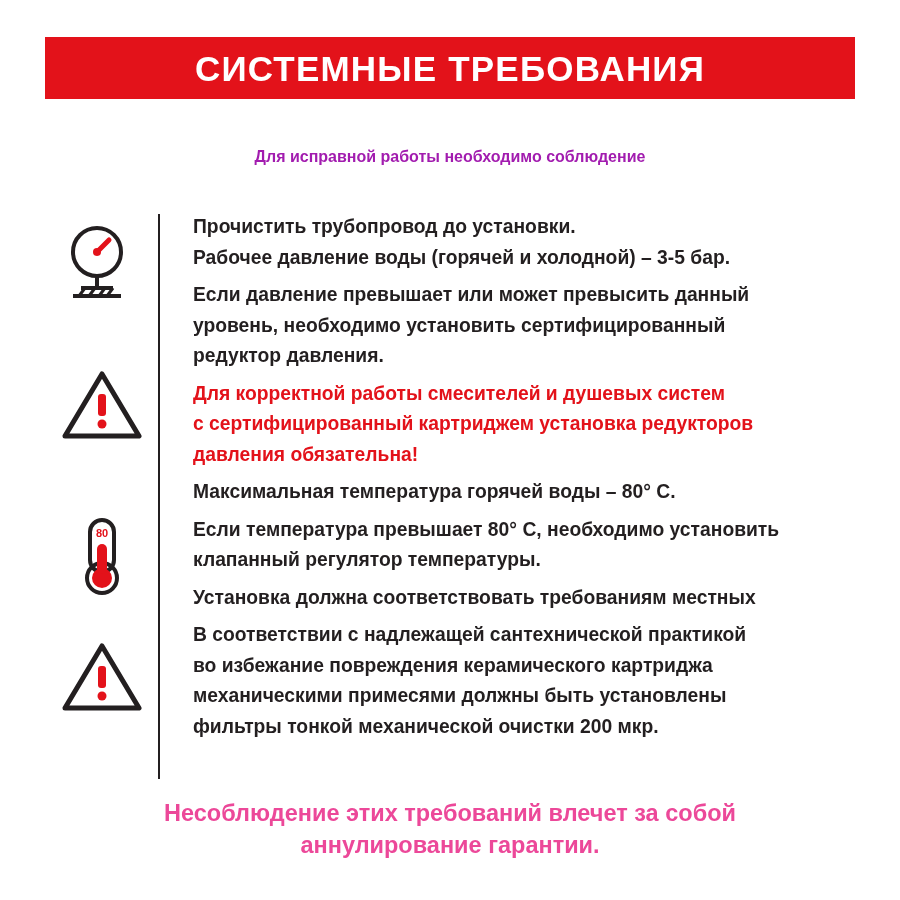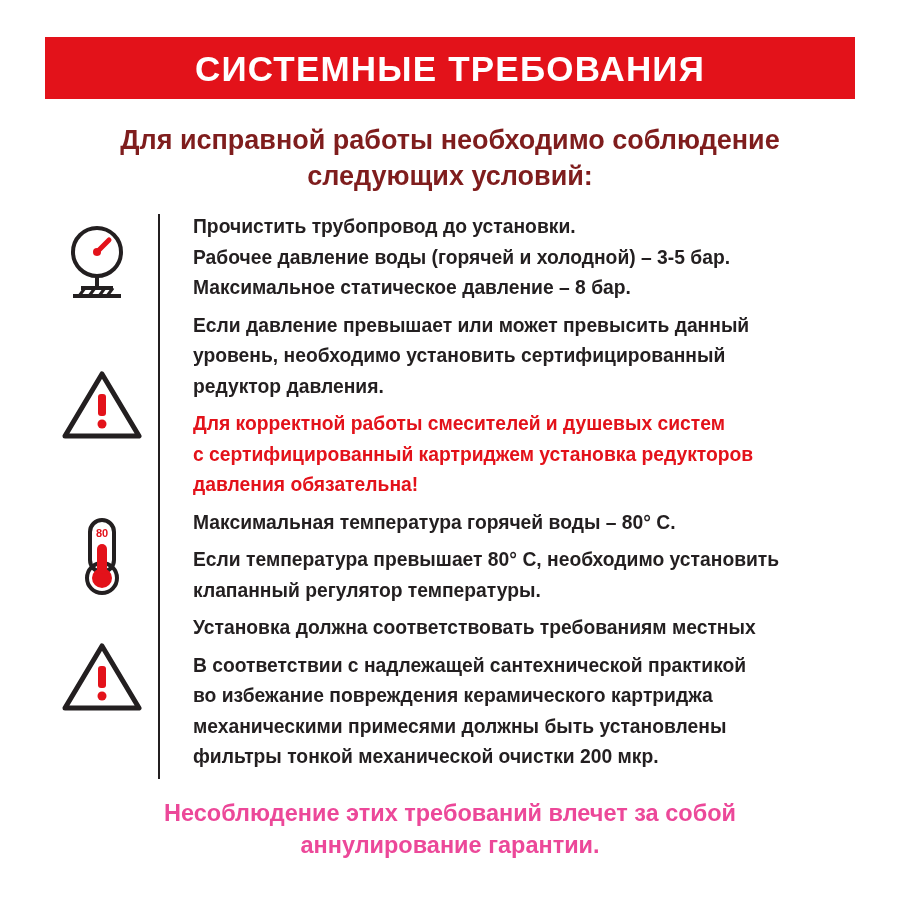--- a/index.html
+++ b/index.html
@@ -39,27 +39,27 @@
     font-weight: bold;
     letter-spacing: 1.2px;
     line-height: 1;
     white-space: nowrap;
   }
 
   
   .subtitle {
     position: absolute;
     left: 100px;
-    top: 122px;
+    top: 146px;
     width: 700px;
     text-align: center;
-    font-size: 27px;
+    font-size: 16px;
     font-weight: bold;
     line-height: 1.35;
-    color: #7f1d1d;
+    color: #a21caf;
   }
 
   
   .body-area {
     position: absolute;
     left: 45px;
     top: 212px;
     width: 810px;
     height: 570px;
   }
@@ -123,21 +123,20 @@
 <body>
 
 <div class="page">
 
   <div class="banner">
     <div class="banner-title">СИСТЕМНЫЕ ТРЕБОВАНИЯ</div>
   </div>
 
   <div class="subtitle">
     <div>Для исправной работы необходимо соблюдение</div>
-    <div>следующих условий:</div>
   </div>
 
   <div class="body-area">
 
     <div class="divider"></div>
 
     <div class="icons-col">
 
       <div class="icon-box icon-gauge">
         <svg viewBox="0 0 86 86" width="86" height="86">
@@ -175,21 +174,20 @@
           <rect x="39" y="30" width="8" height="22" rx="3" fill="#e3121a"></rect>
           <circle cx="43" cy="60" r="4.5" fill="#e3121a"></circle>
         </svg>
       </div>
     </div>
 
     <div class="text-col">
 
       <div class="line">Прочистить трубопровод до установки.</div>
       <div class="line">Рабочее давление воды (горячей и холодной) – 3-5 бар.</div>
-      <div class="line">Максимальное статическое давление – 8 бар.</div>
 
       <div class="line gap-top">Если давление превышает или может превысить данный</div>
       <div class="line">уровень, необходимо установить сертифицированный</div>
       <div class="line">редуктор давления.</div>
 
       <div class="line red gap-top">Для корректной работы смесителей и душевых систем</div>
       <div class="line red">с сертифицированный картриджем установка редукторов</div>
       <div class="line red">давления обязательна!</div>
 
       <div class="line gap-top">Максимальная температура горячей воды – 80° С.</div>

